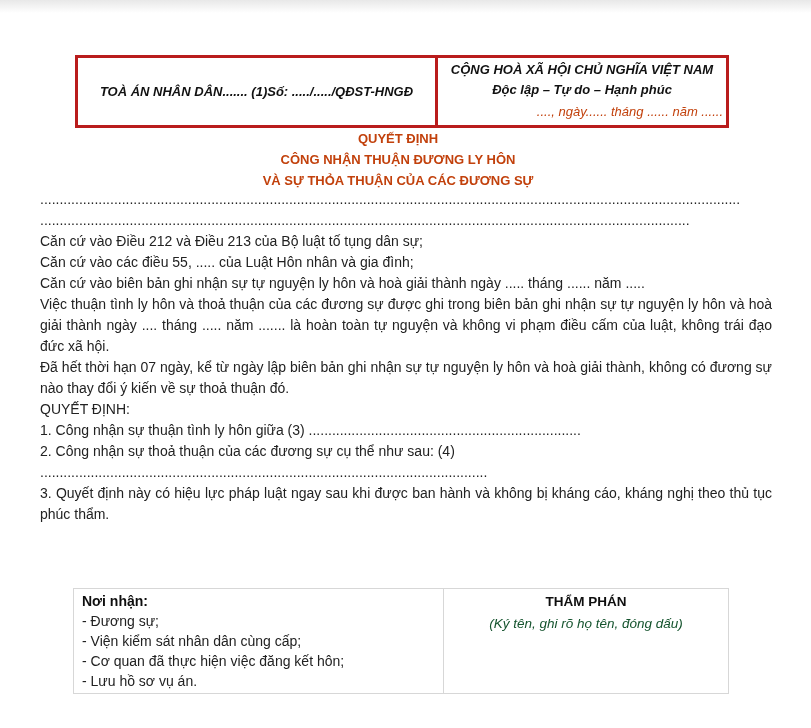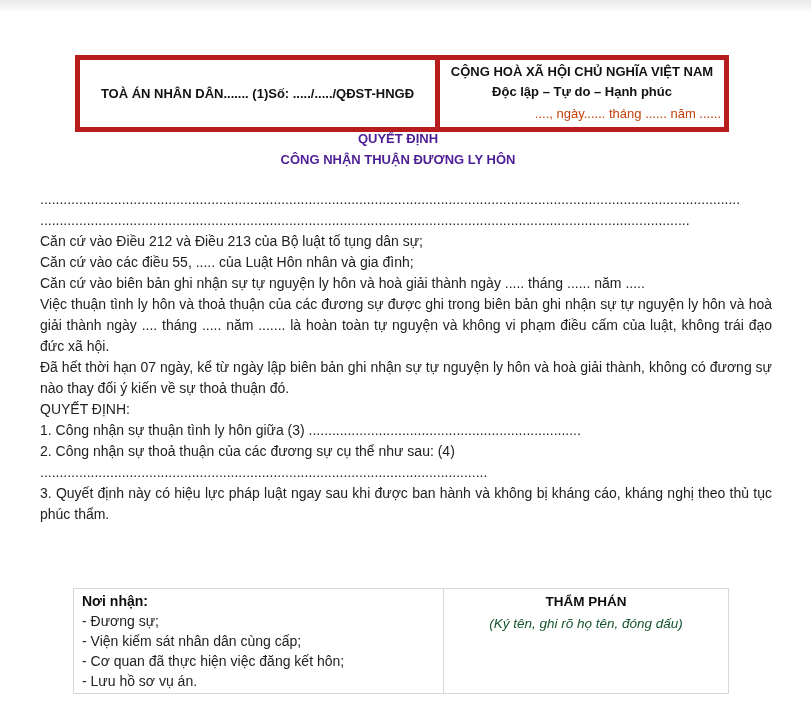--- a/index.html
+++ b/index.html
@@ -21,44 +21,45 @@
   }
   
   .header-table {
     position: absolute;
     left: 75px; top: 55px;
     width: 654px;
     border-collapse: collapse;
     table-layout: fixed;
   }
   .header-table td {
-    border: 5px solid #b91c1c;
+    border: 3px solid #b91c1c;
     vertical-align: middle;
     padding: 2px 3px;
+    font-style: italic;
   }
   .ht-left {
     width: 360px;
     text-align: center;
     font-weight: bold;
     font-size: 13px;
     color: #111111;
     white-space: nowrap;
   }
   .ht-right { text-align: center; font-size: 13px; }
   .ht-line-bold { font-weight: bold; line-height: 20px; color: #111111; white-space: nowrap; }
   .ht-date { font-weight: normal; text-align: right; line-height: 23px; white-space: nowrap; color: #c2410c; }
   
   .doc-title {
     position: absolute;
     top: 128px; left: 0; right: 15px;
     text-align: center;
     font-weight: bold;
     font-size: 13px;
     line-height: 21px;
-    color: #4c1d95;
+    color: #c2410c;
   }
   
   .doc-body {
     position: absolute;
     top: 189px; left: 40px;
     width: 732px;
     font-size: 14px;
     line-height: 21px;
     color: #222222;
   }
@@ -105,20 +106,21 @@
           <div class="ht-line-bold">Độc lập – Tự do – Hạnh phúc</div>
           <div class="ht-date">...., ngày...... tháng ...... năm ......</div>
         </td>
       </tr>
     </tbody>
   </table>
 
   <div class="doc-title">
     <div>QUYẾT ĐỊNH</div>
     <div>CÔNG NHẬN THUẬN ĐƯƠNG LY HÔN</div>
+    <div>VÀ SỰ THỎA THUẬN CỦA CÁC ĐƯƠNG SỰ</div>
   </div>
 
   <div class="doc-body">
     <p class="dots">....................................................................................................................................................................................</p>
     <p class="dots">.......................................................................................................................................................................</p>
     <p>Căn cứ vào Điều 212 và Điều 213 của Bộ luật tố tụng dân sự;</p>
     <p>Căn cứ vào các điều 55, ..... của Luật Hôn nhân và gia đình;</p>
     <p>Căn cứ vào biên bản ghi nhận sự tự nguyện ly hôn và hoà giải thành ngày ..... tháng ...... năm .....</p>
     <p>Việc thuận tình ly hôn và thoả thuận của các đương sự được ghi trong biên bản ghi nhận sự tự nguyện ly hôn và hoà giải thành ngày .... tháng ..... năm ....... là hoàn toàn tự nguyện và không vi phạm điều cấm của luật, không trái đạo đức xã hội.</p>
     <p>Đã hết thời hạn 07 ngày, kể từ ngày lập biên bản ghi nhận sự tự nguyện ly hôn và hoà giải thành, không có đương sự nào thay đổi ý kiến về sự thoả thuận đó.</p>

